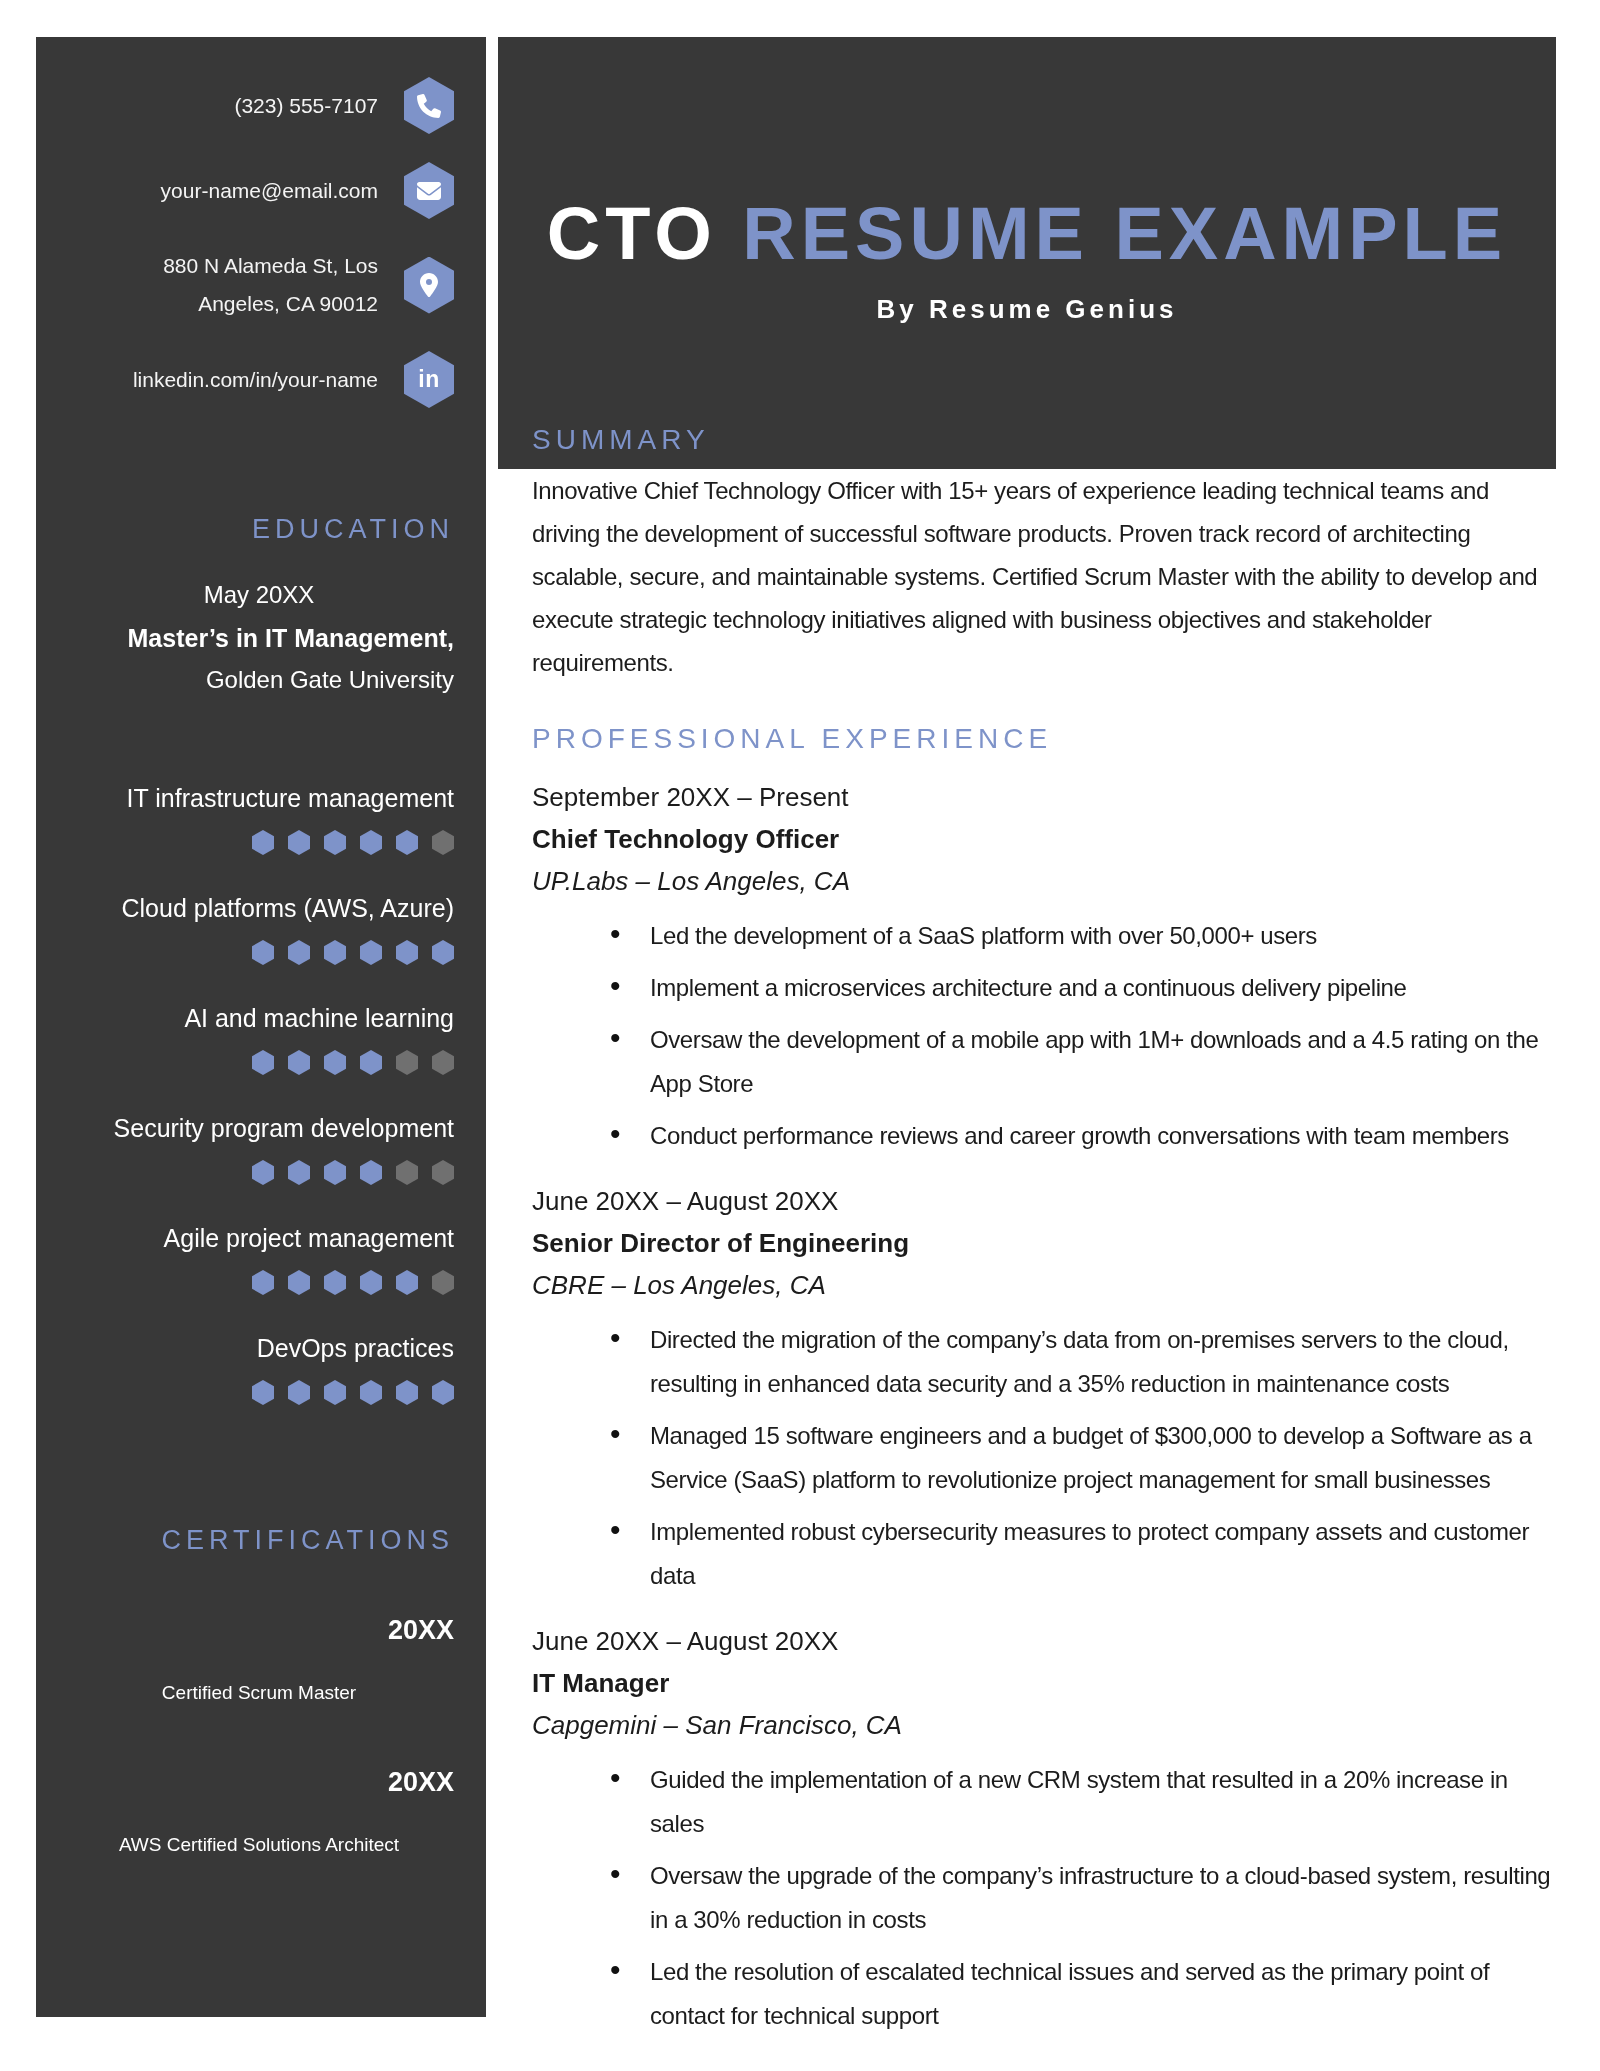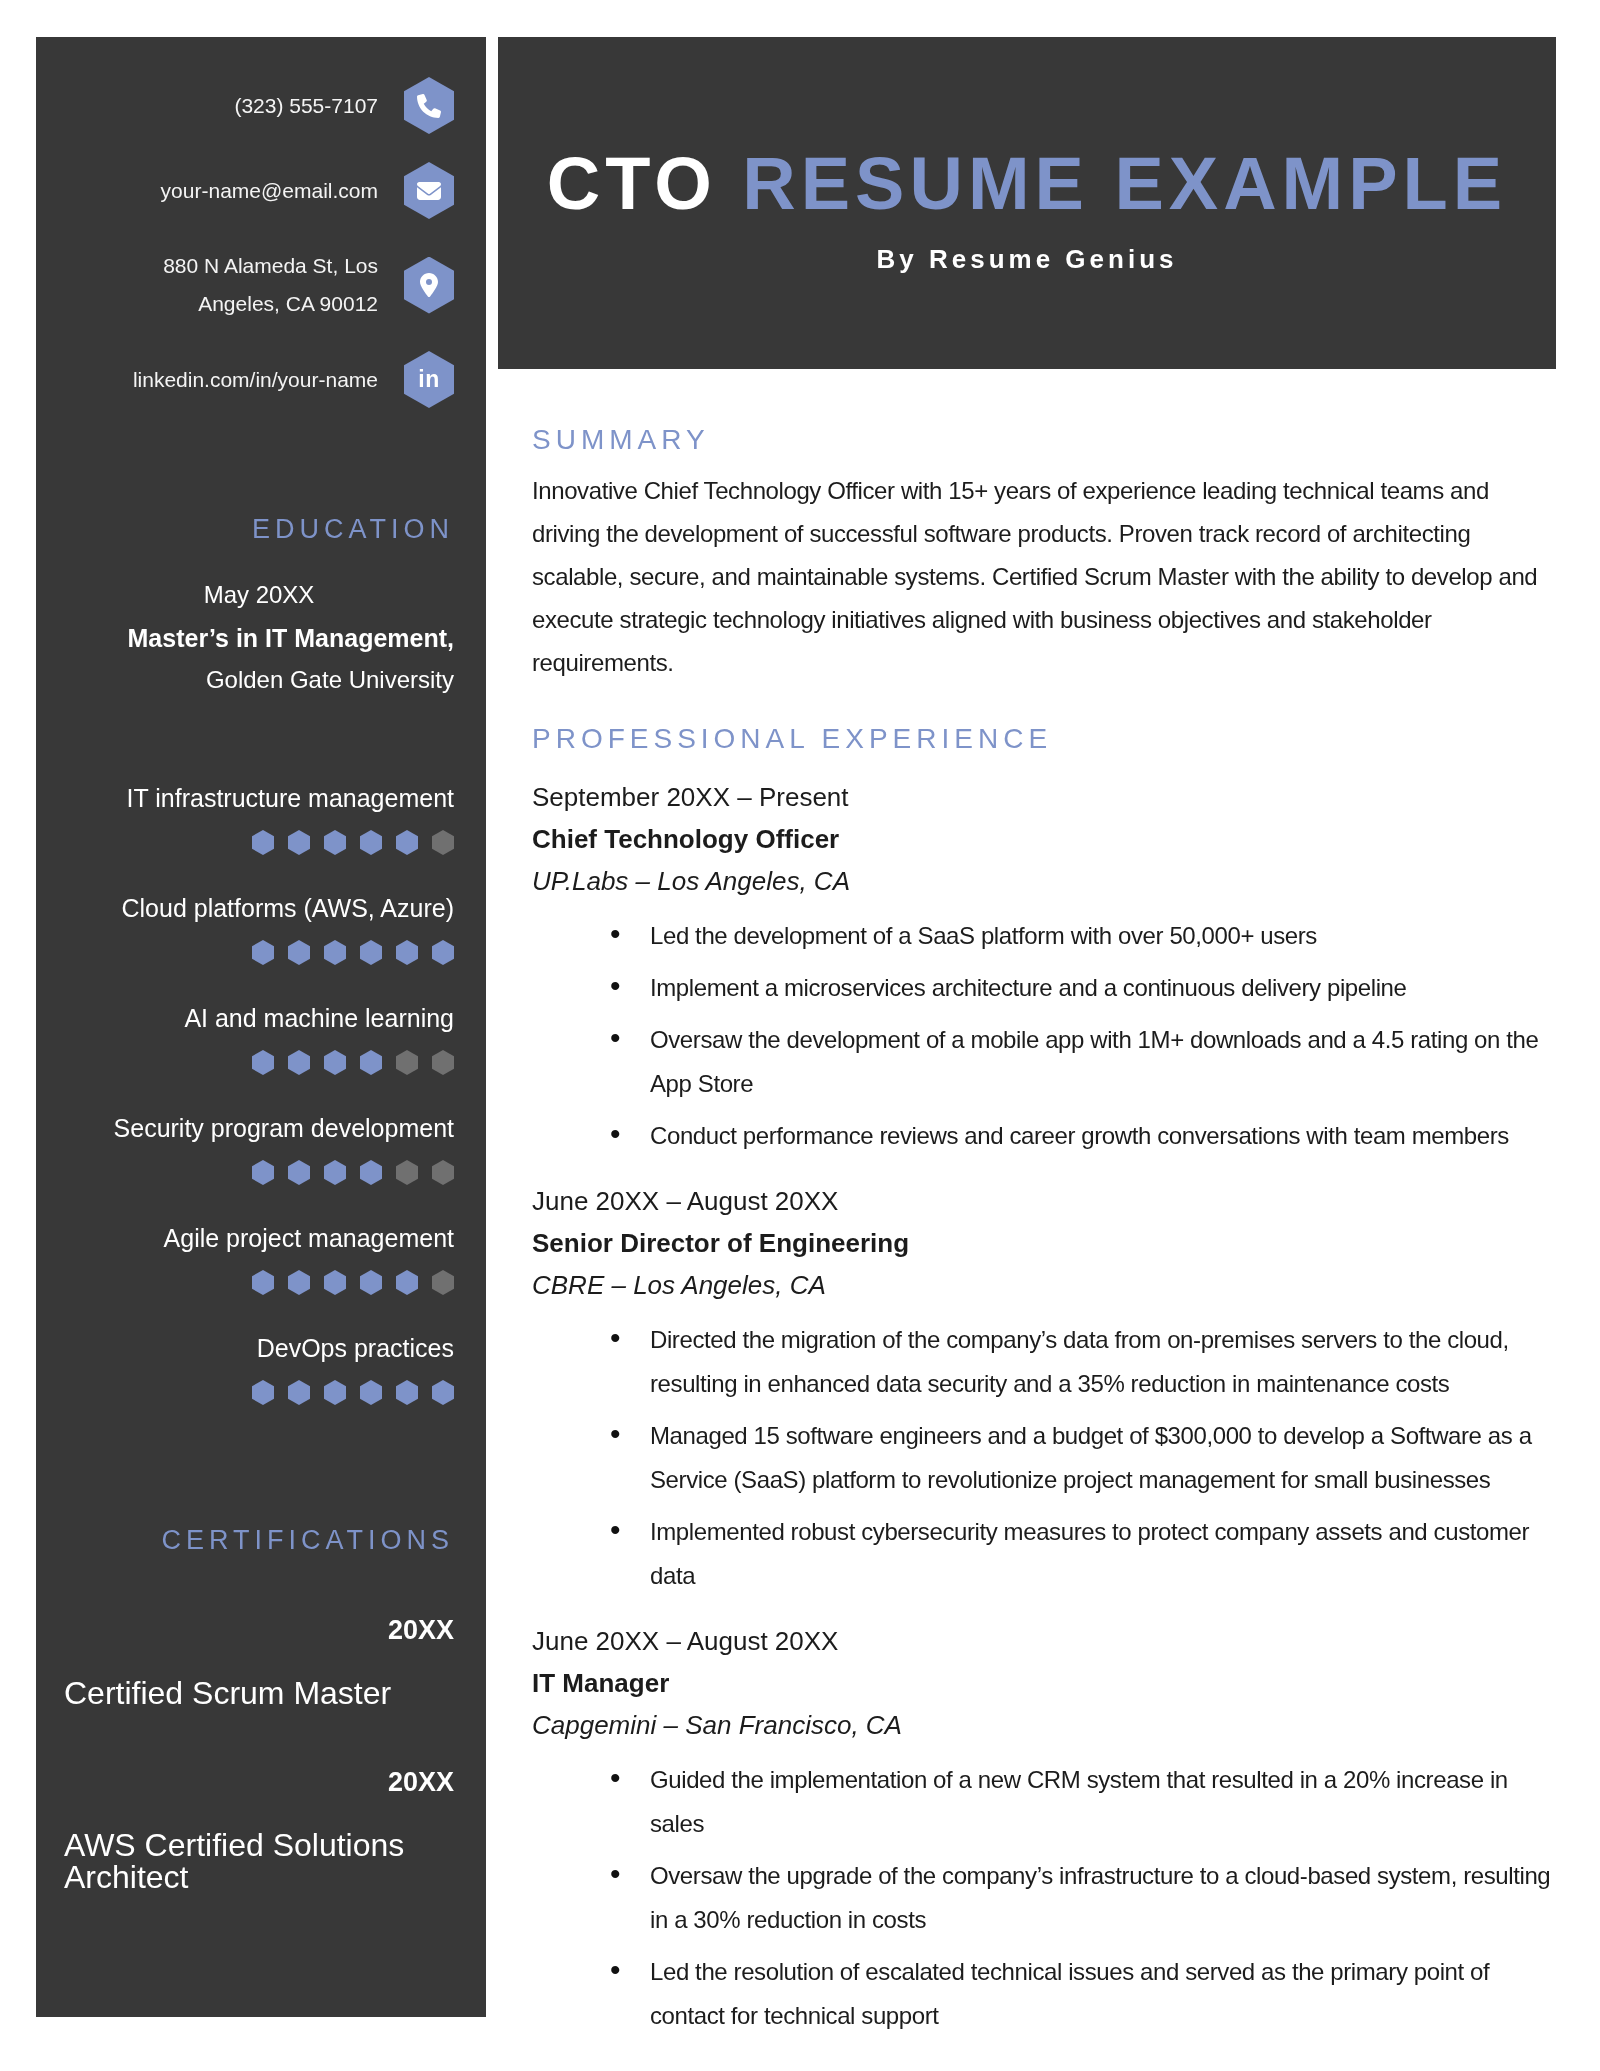--- a/index.html
+++ b/index.html
@@ -34,24 +34,24 @@
   .skill-label { text-align:right; font-size:25px; line-height:32px; }
   .skill-list { margin-top:60px; }
   .skill-dots { display:flex; justify-content:flex-end; gap:14px; margin-top:16px; margin-bottom:37px; }
   .dot {
     width:22px; height:25px; background:#7e93c9;
     clip-path:polygon(50% 0%,100% 25%,100% 75%,50% 100%,0% 75%,0% 25%);
   }
   .dot.off { background:#707070; }
   .certs-block { margin-top:118px; }
   .cert-year { text-align:right; font-size:27px; font-weight:700; line-height:34px; margin-top:56px; }
-  .cert-name { text-align:left; font-size:32px; line-height:32px; margin-top:30px; }
+  .cert-name { text-align:center; font-size:19px; line-height:32px; margin-top:30px; }
   
   .header {
-    position:absolute; left:498px; top:37px; width:1058px; height:332px;
+    position:absolute; left:498px; top:37px; width:1058px; height:432px;
     background:#383838; display:flex; flex-direction:column;
     align-items:center; justify-content:center; padding-top:10px; box-sizing:border-box;
   }
   .header-title { font-size:74px; font-weight:700; letter-spacing:5px; white-space:nowrap; }
   .title-primary { color:#ffffff; }
   .title-secondary { color:#7e93c9; }
   .header-subtitle { color:#ffffff; font-size:26px; font-weight:700; letter-spacing:4px; margin-top:18px; }
   
   .main {
     position:absolute; left:532px; top:405px; width:1020px;

